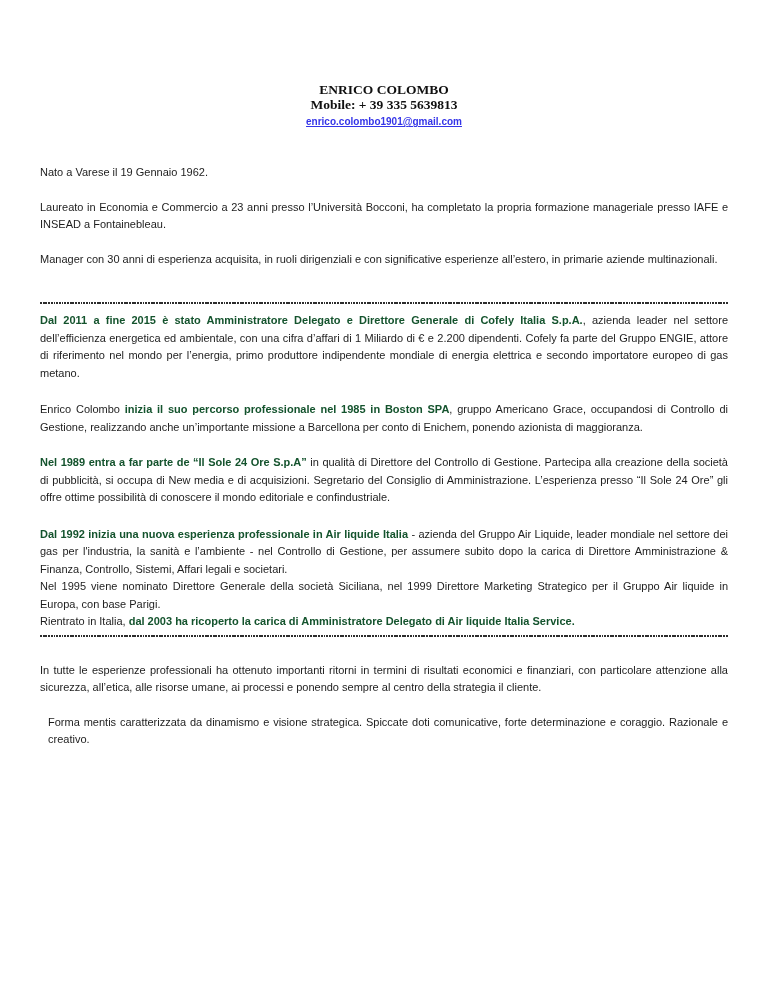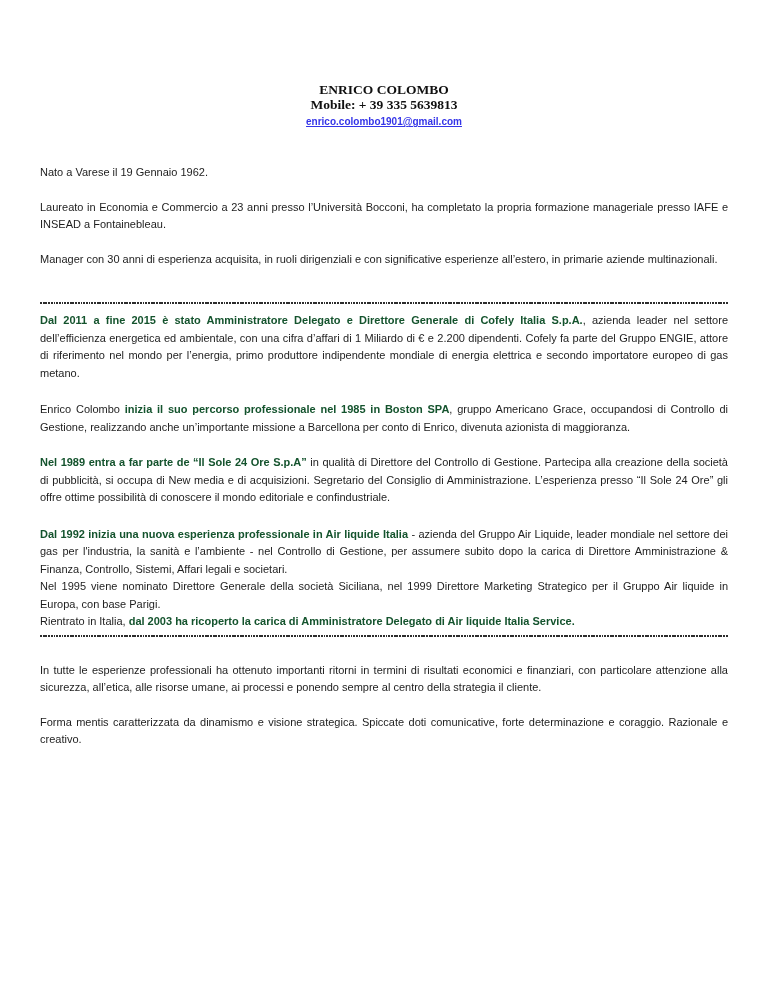--- a/index.html
+++ b/index.html
@@ -46,41 +46,41 @@
   
   #p-birth        { margin-top:35px; }
   #p-education    { margin-top:17px; }
   #p-manager      { margin-top:17px; }
   #sep-1          { margin-top:34px; margin-bottom:8px; }
   #p-boston       { margin-top:19px; }
   #p-sole24ore    { margin-top:18px; }
   #p-airliquide   { margin-top:19px; }
   #sep-2          { margin-top:4px; }
   #p-results      { margin-top:25px; }
-  #p-formamentis  { margin-top:17px; }
+  #p-formamentis  { margin-top:17px;margin-left:8px; }
 </style>
 </head>
 <body>
 
 <div class="page">
   <div class="content">
     <div class="header">
       <div>ENRICO COLOMBO</div>
       <div>Mobile: + 39 335 5639813</div>
       <div class="email-line">
         <a class="email" style="color: rgb(52, 52, 232);">enrico.colombo1901@gmail.com</a>
       </div>
     </div>
     <div class="docbody" id="paragraphs">
         <p id="p-birth"><span>Nato a Varese il 19 Gennaio 1962.</span></p>
         <p id="p-education"><span>Laureato in Economia e Commercio a 23 anni presso l’Università Bocconi, ha completato la propria formazione manageriale presso IAFE e INSEAD a Fontainebleau.</span></p>
         <p id="p-manager"><span>Manager con 30 anni di esperienza acquisita, in ruoli dirigenziali e con significative esperienze all’estero, in primarie aziende multinazionali.</span></p>
         <div class="sep" id="sep-1"></div>
         <p id="p-cofely"><span class="b">Dal 2011 a fine 2015 è stato Amministratore Delegato e Direttore Generale di Cofely Italia S.p.A.</span><span>, azienda leader nel settore dell’efficienza energetica ed ambientale, con una cifra d’affari di 1 Miliardo di € e 2.200 dipendenti. Cofely fa parte del Gruppo ENGIE, attore di riferimento nel mondo per l’energia, primo produttore indipendente mondiale di energia elettrica e secondo importatore europeo di gas metano.</span></p>
-        <p id="p-boston"><span>Enrico Colombo </span><span class="b">inizia il suo percorso professionale nel 1985 in Boston SPA</span><span>, gruppo Americano Grace, occupandosi di Controllo di Gestione, realizzando anche un’importante missione a Barcellona per conto di Enrico, divenuta azionista di maggioranza.</span></p>
+        <p id="p-boston"><span>Enrico Colombo </span><span class="b">inizia il suo percorso professionale nel 1985 in Boston SPA</span><span>, gruppo Americano Grace, occupandosi di Controllo di Gestione, realizzando anche un’importante missione a Barcellona per conto di Enichem, ponendo azionista di maggioranza.</span></p>
         <p id="p-sole24ore"><span class="b">Nel 1989 entra a far parte de “Il Sole 24 Ore S.p.A”</span><span> in qualità di Direttore del Controllo di Gestione. Partecipa alla creazione della società di pubblicità, si occupa di New media e di acquisizioni. Segretario del Consiglio di Amministrazione. L’esperienza presso “Il Sole 24 Ore” gli offre ottime possibilità di conoscere il mondo editoriale e confindustriale.</span></p>
         <p id="p-airliquide"><span class="b">Dal 1992 inizia una nuova esperienza professionale in Air liquide Italia</span><span> - azienda del Gruppo Air Liquide, leader mondiale nel settore dei gas per l'industria, la sanità e l’ambiente - nel Controllo di Gestione, per assumere subito dopo la carica di Direttore Amministrazione &amp; Finanza, Controllo, Sistemi, Affari legali e societari.</span><br><span>Nel 1995 viene nominato Direttore Generale della società Siciliana, nel 1999 Direttore Marketing Strategico per il Gruppo Air liquide in Europa, con base Parigi.</span><br><span>Rientrato in Italia, </span><span class="b">dal 2003 ha ricoperto la carica di Amministratore Delegato di Air liquide Italia Service.</span></p>
         <div class="sep" id="sep-2"></div>
         <p id="p-results"><span>In tutte le esperienze professionali ha ottenuto importanti ritorni in termini di risultati economici e finanziari, con particolare attenzione alla sicurezza, all’etica, alle risorse umane, ai processi e ponendo sempre al centro della strategia il cliente.</span></p>
         <p id="p-formamentis"><span>Forma mentis caratterizzata da dinamismo e visione strategica. Spiccate doti comunicative, forte determinazione e coraggio. Razionale e creativo.</span></p>
       </div>
   </div>
 </div>
 
 </body></html>

